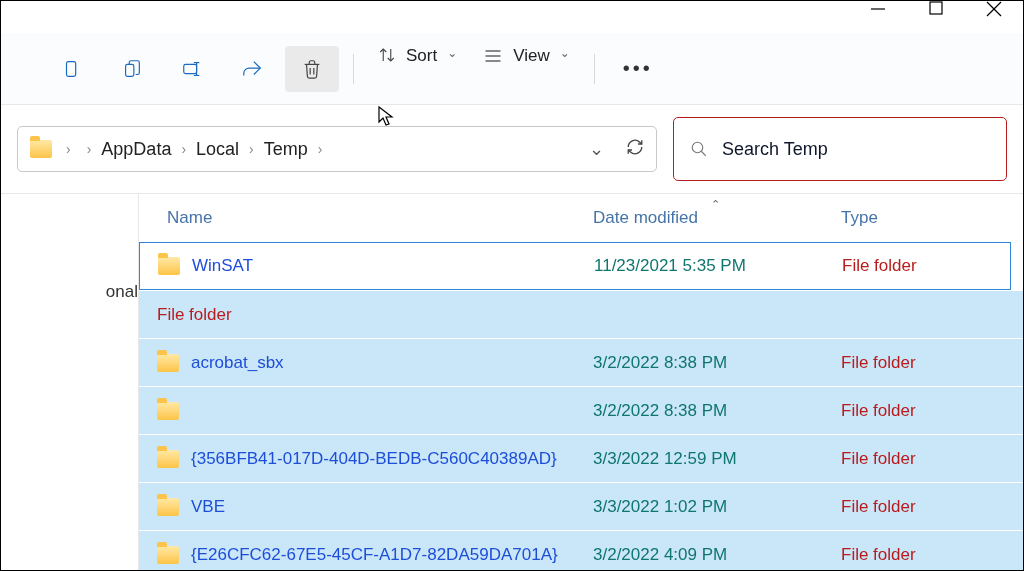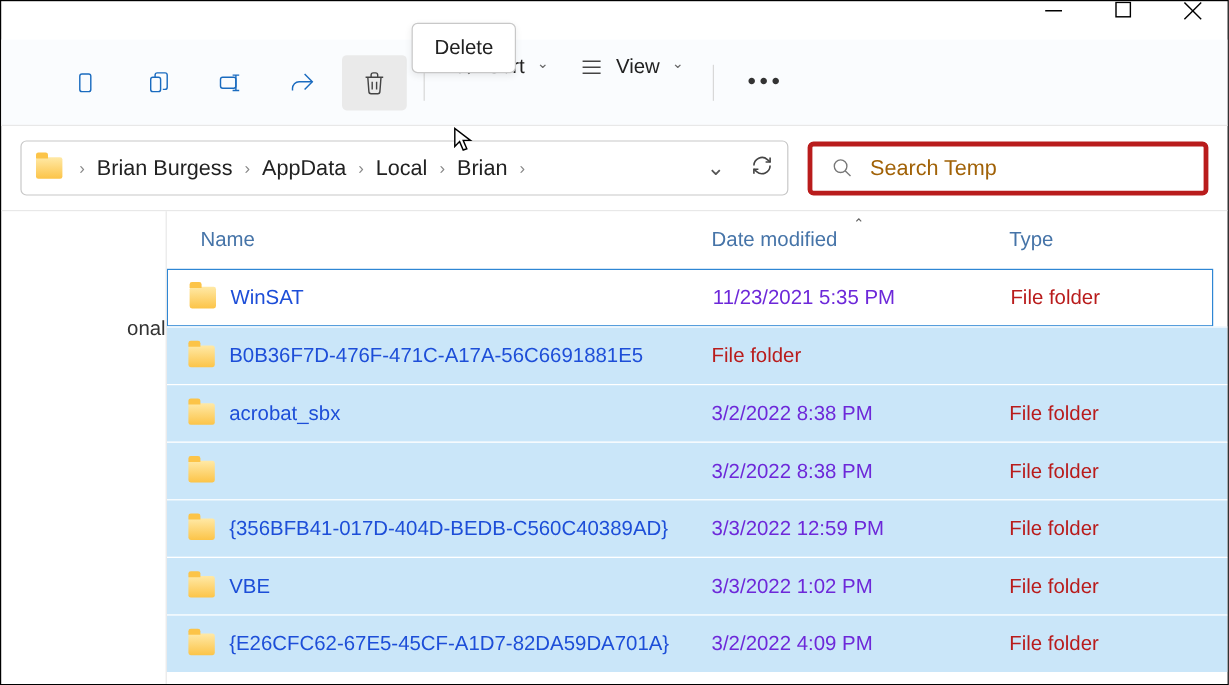--- a/index.html
+++ b/index.html
@@ -21,39 +21,39 @@
     .chev { font-size: 12px; color: #666; }
     .more-dots { font-size: 20px; letter-spacing: 3px; color: #333; padding: 0 14px; }
     .tooltip { position: absolute; top: -14px; left: 342px; background: #fff; border: 1px solid #c8c8c8; border-radius: 5px; padding: 10px 18px; font-size: 17px; color: #222; box-shadow: 0 2px 6px rgba(0,0,0,.08); }
     .cursor-img { position: absolute; top: 104px; left: 376px; z-index: 10; }
     
     .nav-row { display: flex; align-items: center; padding: 12px 16px 12px 16px; gap: 16px; border-bottom: 1px solid #e8e8e8; }
     .breadcrumb { flex: 1 1 650px; max-width: 640px; height: 46px; border: 1px solid #c8c8c8; border-radius: 5px; display: flex; align-items: center; padding: 0 12px; gap: 4px; font-size: 18px; color: #222; }
     .breadcrumb .folder-ic { margin-right: 4px; }
     .crumb-sep { color: #888; font-size: 14px; padding: 0 6px; }
     .crumb-actions { margin-left: auto; display: flex; gap: 22px; color: #555; }
-    .search-box { flex: 1; height: 45px; border: 4px solid #b91c1c; border-radius: 5px; display: flex; align-items: center; padding: 0 16px; gap: 14px; color: #a16207; font-size: 18px; }
+    .search-box { flex: 1; height: 64px; border: 1px solid #b91c1c; border-radius: 5px; display: flex; align-items: center; padding: 0 16px; gap: 14px; color: #0f172a; font-size: 18px; }
     .search-box svg { width: 18px; height: 18px; stroke: #777; stroke-width: 1.5; fill: none; }
     
     .content { display: flex; height: calc(100% - 172px); }
     .sidebar { width: 138px; border-right: 1px solid #e8e8e8; padding-top: 78px; }
     .side-item { padding: 10px 0 10px 4px; font-size: 17px; color: #333; text-align: right; white-space: nowrap; overflow: hidden; }
     
     .main { flex: 1; overflow: hidden; }
     .headers { display: flex; font-size: 17px; color: #4674a8; padding: 14px 0 14px 28px; }
     .headers .dm { position: relative; }
     .hdr-chev { position: absolute; top: -10px; left: 118px; font-size: 11px; color: #666; }
     .col-name { width: 426px; }
     .col-dm { width: 248px; }
     .col-type { flex: 1; }
     
     .row { display: flex; align-items: center; height: 48px; padding-left: 18px; font-size: 17px; border-top: 1px solid #e6eef7; }
     .row.sel { background: #cae6f9; border-top: 1px solid #fff; }
     .row .nm { width: 436px; display: flex; align-items: center; gap: 12px; color: #1d4ed8; }
-    .row .dm { width: 248px; color: #6d28d9; }
+    .row .dm { width: 248px; color: #0f766e; }
     .row .tp { flex: 1; color: #b91c1c; }
     .first-row { border: 1px solid #2e86d4; margin-right: 12px; }
     
     .folder-ic { display: inline-block; width: 22px; height: 18px; background: linear-gradient(#ffe9a6,#fcc448); border-radius: 2px; position: relative; }
     .folder-ic::before { content: ""; position: absolute; top: -4px; left: 0; width: 10px; height: 5px; background: #fcc448; border-radius: 2px 2px 0 0; }
   </style>
 </head>
 <body>
 
 <div class="titlebar">
@@ -71,21 +71,20 @@
     <div class="win-btn close">
         <svg width="16" height="16" viewBox="0 0 16 16">
           <line x1="1" y1="1" x2="15" y2="15"></line>
           <line x1="15" y1="1" x2="1" y2="15"></line>
         </svg>
       </div>
   </div>
 </div>
 
 <div class="toolbar">
-  <div class="tooltip">Delete</div>
   <div class="tool-btn">
       <svg viewBox="0 0 24 24">
         <rect x="6" y="4" width="10" height="16" rx="2"></rect>
       </svg>
     </div>
   <div class="tool-btn">
       <svg viewBox="0 0 24 24">
         <rect x="5" y="7" width="9" height="13" rx="2"></rect>
         <path d="M9 7V5a2 2 0 012-2h7a2 2 0 012 2v11a2 2 0 01-2 2h-2"></path>
       </svg>
@@ -138,27 +137,26 @@
 </div>
 
 <svg class="cursor-img" width="18" height="22" viewBox="0 0 18 22">
     <path d="M2 2l0 15 4-4 3 7 3-1-3-7 6 0z" fill="#fff" stroke="#000" stroke-width="1.2"></path>
   </svg>
 
 <div class="nav-row">
   <div class="breadcrumb">
     <span class="folder-ic"></span>
     <span class="crumb-sep">›</span>
-    <span>Brian Burgess</span>
     <span class="crumb-sep">›</span>
     <span>AppData</span>
     <span class="crumb-sep">›</span>
     <span>Local</span>
     <span class="crumb-sep">›</span>
-    <span>Brian</span>
+    <span>Temp</span>
     <span class="crumb-sep">›</span>
     <div class="crumb-actions">
       <span>⌄</span>
       <span><svg width="18" height="18" viewBox="0 0 24 24" style="stroke:#444;stroke-width:1.8;fill:none">
             <path d="M3 12a9 9 0 0115-6.7L21 8"></path>
             <path d="M21 3v5h-5"></path>
             <path d="M21 12a9 9 0 01-15 6.7L3 16"></path>
             <path d="M3 21v-5h5"></path>
           </svg></span>
     </div>
@@ -185,24 +183,20 @@
     <div id="rows">
         <div class="row first-row">
           <div class="nm">
             <span class="folder-ic"></span>
             <span>WinSAT</span>
           </div>
           <div class="dm">11/23/2021 5:35 PM</div>
           <div class="tp">File folder</div>
         </div>
         <div class="row sel">
-          <div class="nm">
-            <span class="folder-ic"></span>
-            <span>B0B36F7D-476F-471C-A17A-56C6691881E5</span>
-          </div>
           <div class="tp">File folder</div>
         </div>
         <div class="row sel">
           <div class="nm">
             <span class="folder-ic"></span>
             <span>acrobat_sbx</span>
           </div>
           <div class="dm">3/2/2022 8:38 PM</div>
           <div class="tp">File folder</div>
         </div>

